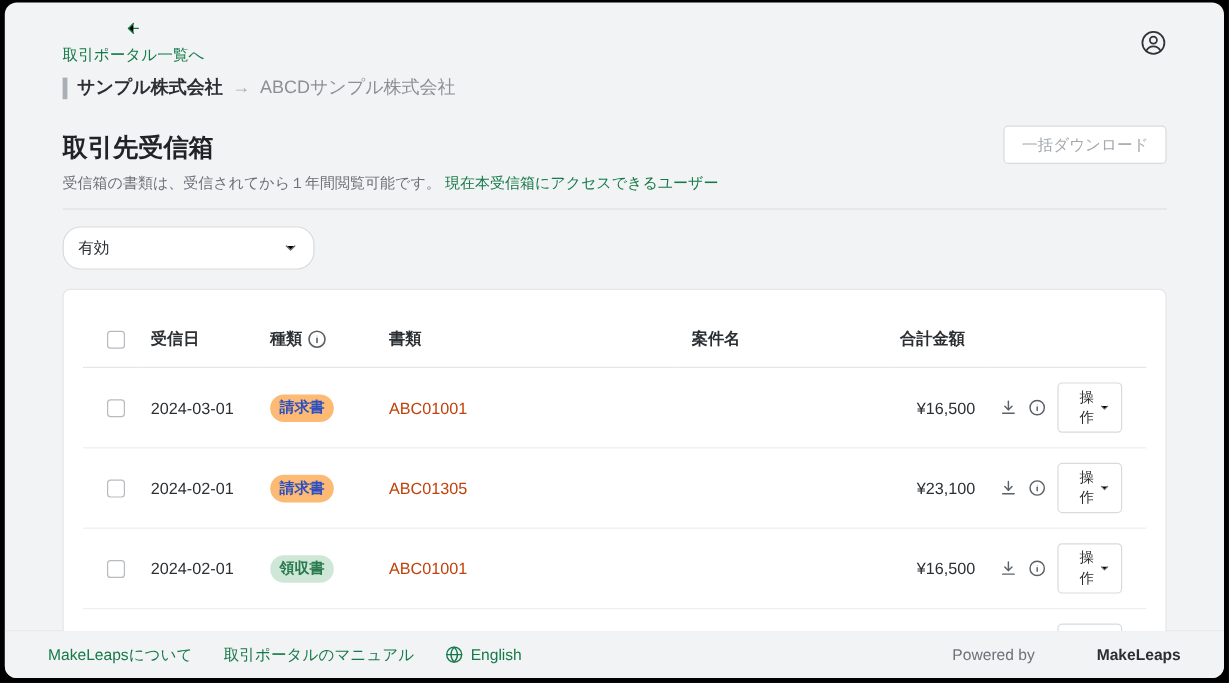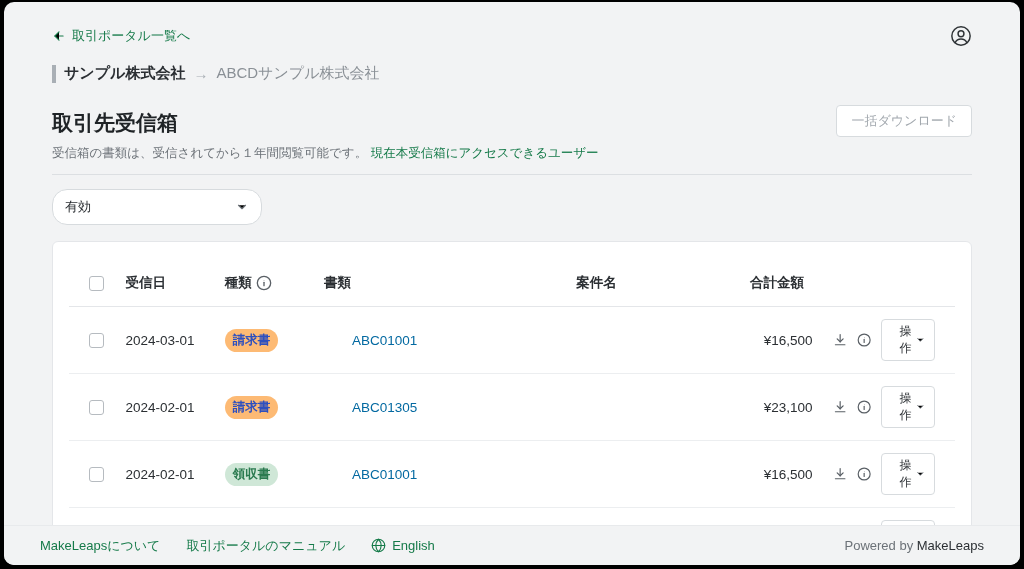--- a/index.html
+++ b/index.html
@@ -32,20 +32,21 @@
     height: 24px;
     margin-bottom: 16px;
   }
   .back {
     display: inline-flex;
     align-items: center;
     gap: 6px;
     color: #157a49;
     font-size: 13px;
     cursor: pointer;
+    flex-direction: column;
   }
   .back svg { stroke: #157a49; }
   .user-icon {
     width: 22px; height: 22px;
     stroke: #2f3336; fill: none;
   }
 
   .breadcrumb {
     display: flex;
     align-items: center;
@@ -153,21 +154,21 @@
   .type-badge {
     display: inline-block;
     padding: 3px 8px;
     border-radius: 999px;
     font-size: 12.5px;
     font-weight: 600;
   }
   .type-invoice { background: #fdba74; color: #2d4fbf; }
   .type-receipt { background: #cfe7d7; color: #2a7a4f; }
 
-  .doc-link { color: #0369a1; cursor: pointer; margin-left: 28px; }
+  .doc-link { color: #c2410c; cursor: pointer; }
   .th-info, .info-icon, .dl-icon {
     width: 16px; height: 16px;
     stroke: #5a6066; fill: none;
     vertical-align: middle;
     display: inline-block;
   }
   .actions {
     display: inline-flex;
     align-items: center;
     justify-content: flex-end;
@@ -194,21 +195,21 @@
     background: #f2f3f4;
     display: flex;
     align-items: center;
     justify-content: space-between;
     padding: 0 36px;
     font-size: 13px;
   }
   .footer-left { display: flex; align-items: center; gap: 26px; }
   .footer-link { color: #157a49; cursor: pointer; display: inline-flex; align-items: center; gap: 6px; }
   .powered { color: #6c7278; font-size: 13px; }
-  .powered b { color: #2b2f33; font-weight: 400; }
+  .powered b { color: #2b2f33; font-weight: 700; margin-left: 48px; }
   .globe { width: 15px; height: 15px; stroke: #157a49; fill: none; }
 </style>
 </head>
 <body>
 
 <svg width="0" height="0" style="position:absolute">
   <symbol id="sym-arrow-left" viewBox="0 0 24 24" stroke-width="2" stroke-linecap="round" stroke-linejoin="round">
     <line x1="19" y1="12" x2="5" y2="12"></line>
       <polyline points="12 19 5 12 12 5"></polyline>
   </symbol>

